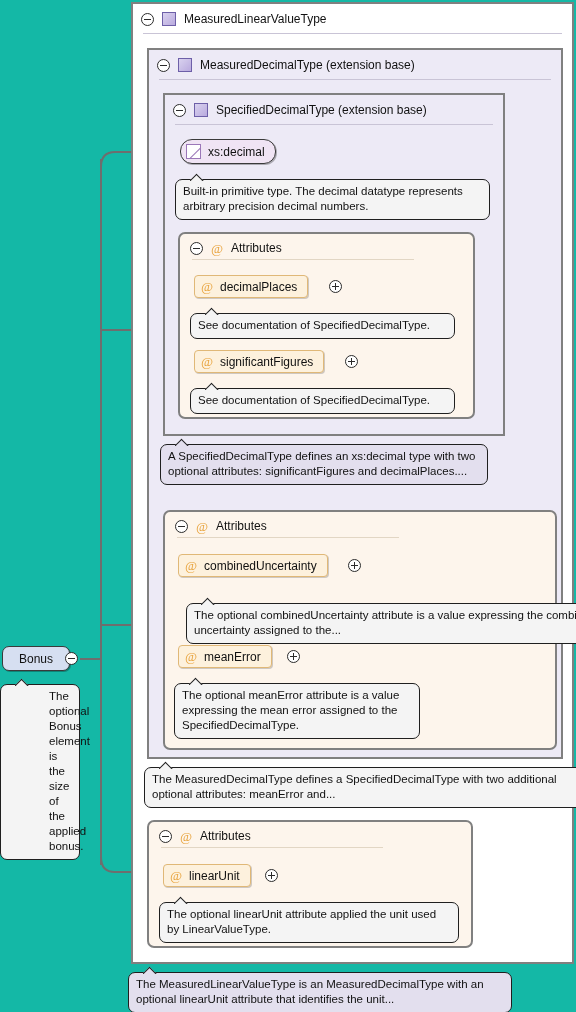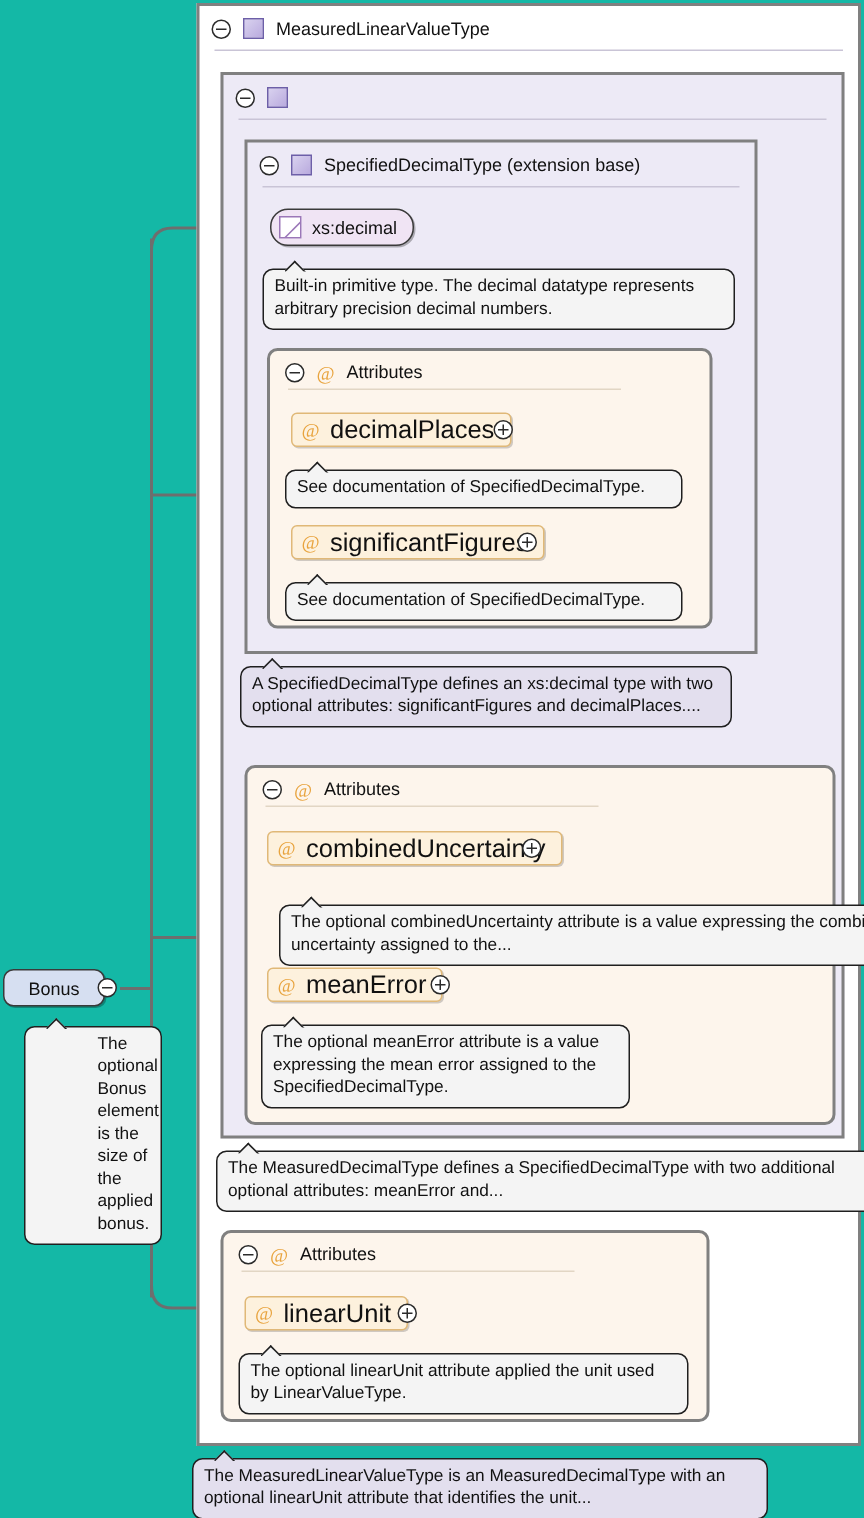--- a/index.html
+++ b/index.html
@@ -161,21 +161,21 @@
     border: 1px solid #e0b877;
     border-radius: 4px;
     background: #fdf1dd;
     display: flex;
     align-items: center;
     padding: 0 10px 0 6px;
     gap: 7px;
     box-shadow: 1px 1px 0 rgba(0,0,0,.18);
   }
   .attr-pill .at-sign { font-size: 13px; }
-  .attr-pill-label { font-size: 17px; color: #111; white-space: nowrap; }
+  .attr-pill-label { font-size: 12px; color: #111; white-space: nowrap; }
 
   
   .callout {
     position: absolute;
     border: 1.5px solid #1f1f1f;
     border-radius: 7px;
     padding: 4px 7px 5px 7px;
     font-size: 11.5px;
     line-height: 15px;
     color: #111111;
@@ -250,20 +250,21 @@
       <span class="cx-glyph"></span>
       <span class="type-title">MeasuredLinearValueType</span>
       <span class="type-head-rule"></span>
     </div>
   </div>
 
   <div class="type-box lvl1" style="left:147px; top:48px; width:416px; height:711px;">
     <div class="type-head">
       <span class="toggle"></span>
       <span class="cx-glyph"></span>
+      <span class="type-title">MeasuredDecimalType (extension base)</span>
       <span class="type-head-rule"></span>
     </div>
   </div>
 
   <div class="type-box lvl2" style="left:163px; top:93px; width:342px; height:343px;">
     <div class="type-head">
       <span class="toggle"></span>
       <span class="cx-glyph"></span>
       <span class="type-title">SpecifiedDecimalType (extension base)</span>
       <span class="type-head-rule"></span>
@@ -375,18 +376,18 @@
   <div class="callout doc-purple" style="left:128px; top:972px; width:384px;">
     <span class="tail"></span>
     <span>The MeasuredLinearValueType is an MeasuredDecimalType with an optional linearUnit attribute that identifies the unit...</span>
   </div>
 
   <div class="elem-node" style="left:2px; top:646px; width:68px;">
     <span class="elem-label">Bonus</span>
   </div>
   <span class="toggle node-toggle" style="left:65px; top:652px;"></span>
 
-  <div class="callout doc-gray" style="left:16px; top:684px; width:92px;padding-left:48px;">
+  <div class="callout doc-gray" style="left:0; top:684px; width:80px;padding-left:48px;">
     <span class="tail"></span>
     <span>The optional Bonus element is the size of the applied bonus.</span>
   </div>
 
 </div>
 
 </body></html>

